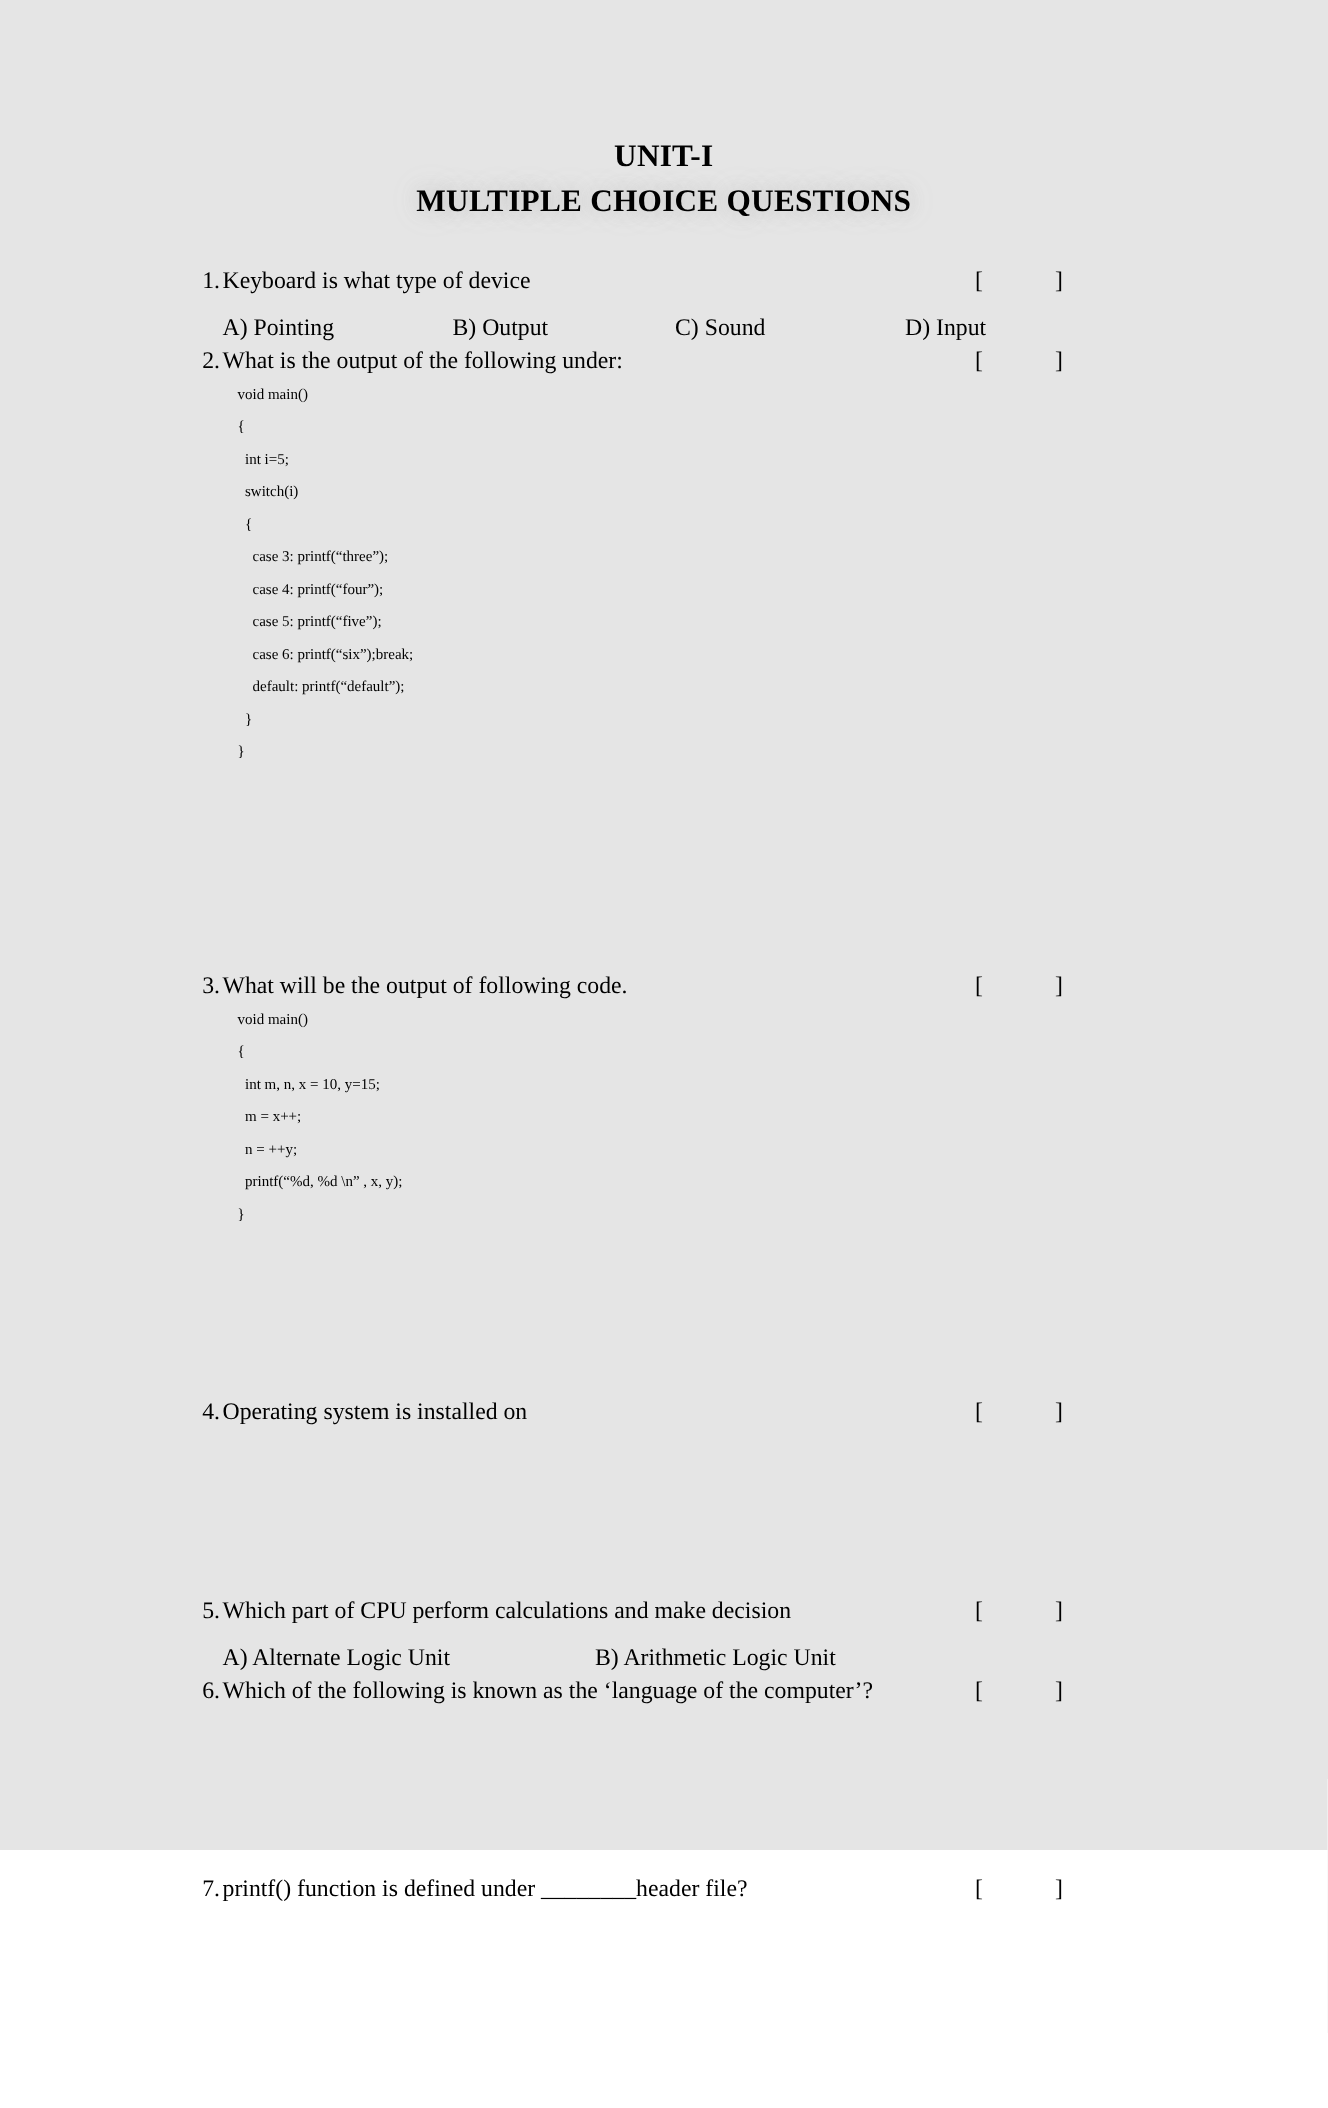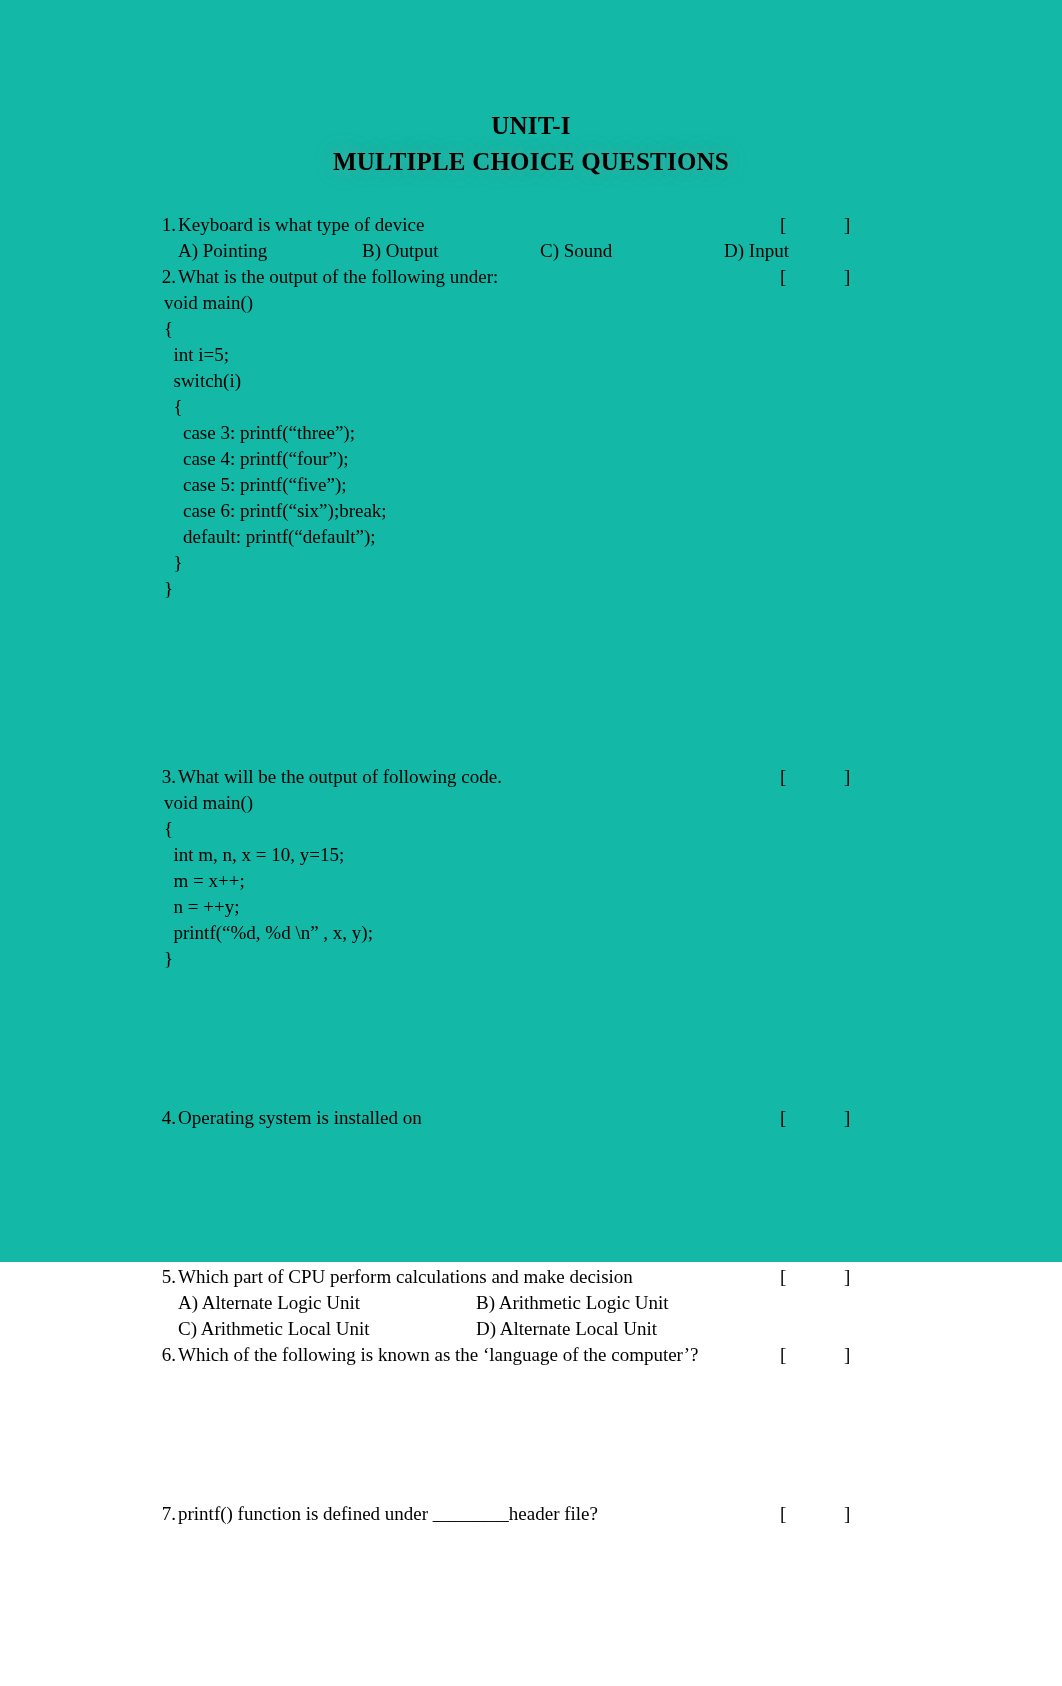--- a/index.html
+++ b/index.html
@@ -14,22 +14,22 @@
     position: relative;
     font-family: "Liberation Serif", "DejaVu Serif", serif;
     color: #000000;
     overflow: hidden;
   }
 
   .page {
     position: absolute;
     top: 0; left: 0;
     width: 1062px;
-    height: 1262px;
-    background: #14b8a6;
+    height: 1480px;
+    background: #e5e5e5;
   }
 
   
   .doc-header {
     position: absolute;
     top: 108px;
     left: 0;
     width: 1062px;
     text-align: center;
   }
@@ -91,42 +91,43 @@
   .q-bracket.open  { left: 634px; }
   .q-bracket.close { left: 698px; }
 
   
   .opt-row {
     position: relative;
     height: 26px;
     line-height: 26px;
     font-size: 19px;
     white-space: nowrap;
+    margin-top: 12px;
   }
   .opt {
     position: absolute;
     top: 0;
     font-size: 19px;
   }
   
   .cols4 .opt.c0 { left: 32px;  }
   .cols4 .opt.c1 { left: 216px; }
   .cols4 .opt.c2 { left: 394px; }
   .cols4 .opt.c3 { left: 578px; text-align: center; }
   
   .cols2 .opt.c0 { left: 32px;  }
   .cols2 .opt.c1 { left: 330px; }
 
   
   .code-line {
     height: 26px;
     line-height: 26px;
-    font-size: 19px;
+    font-size: 12px;
     white-space: pre;
-    margin-left: 18px;
+    margin-left: 44px;
   }
 
   
   .gap { width: 1px; }
 </style>
 </head>
 <body>
 
 <div class="page">
 
@@ -214,24 +215,20 @@
       <div class="q-head">
         <span class="q-num">5.</span>
         <span class="q-text">Which part of CPU perform calculations and make decision</span>
         <span class="q-bracket open">[</span>
         <span class="q-bracket close">]</span>
       </div>
       <div class="opt-row cols2">
         <span class="opt c0">A) Alternate Logic Unit</span>
         <span class="opt c1">B) Arithmetic Logic Unit</span>
       </div>
-      <div class="opt-row cols2">
-        <span class="opt c0">C) Arithmetic Local Unit</span>
-        <span class="opt c1">D) Alternate Local Unit</span>
-      </div>
     </div>
 
     <div class="q-item">
       <div class="q-head">
         <span class="q-num">6.</span>
         <span class="q-text">Which of the following is known as the ‘language of the computer’?</span>
         <span class="q-bracket open">[</span>
         <span class="q-bracket close">]</span>
       </div>
     </div>

